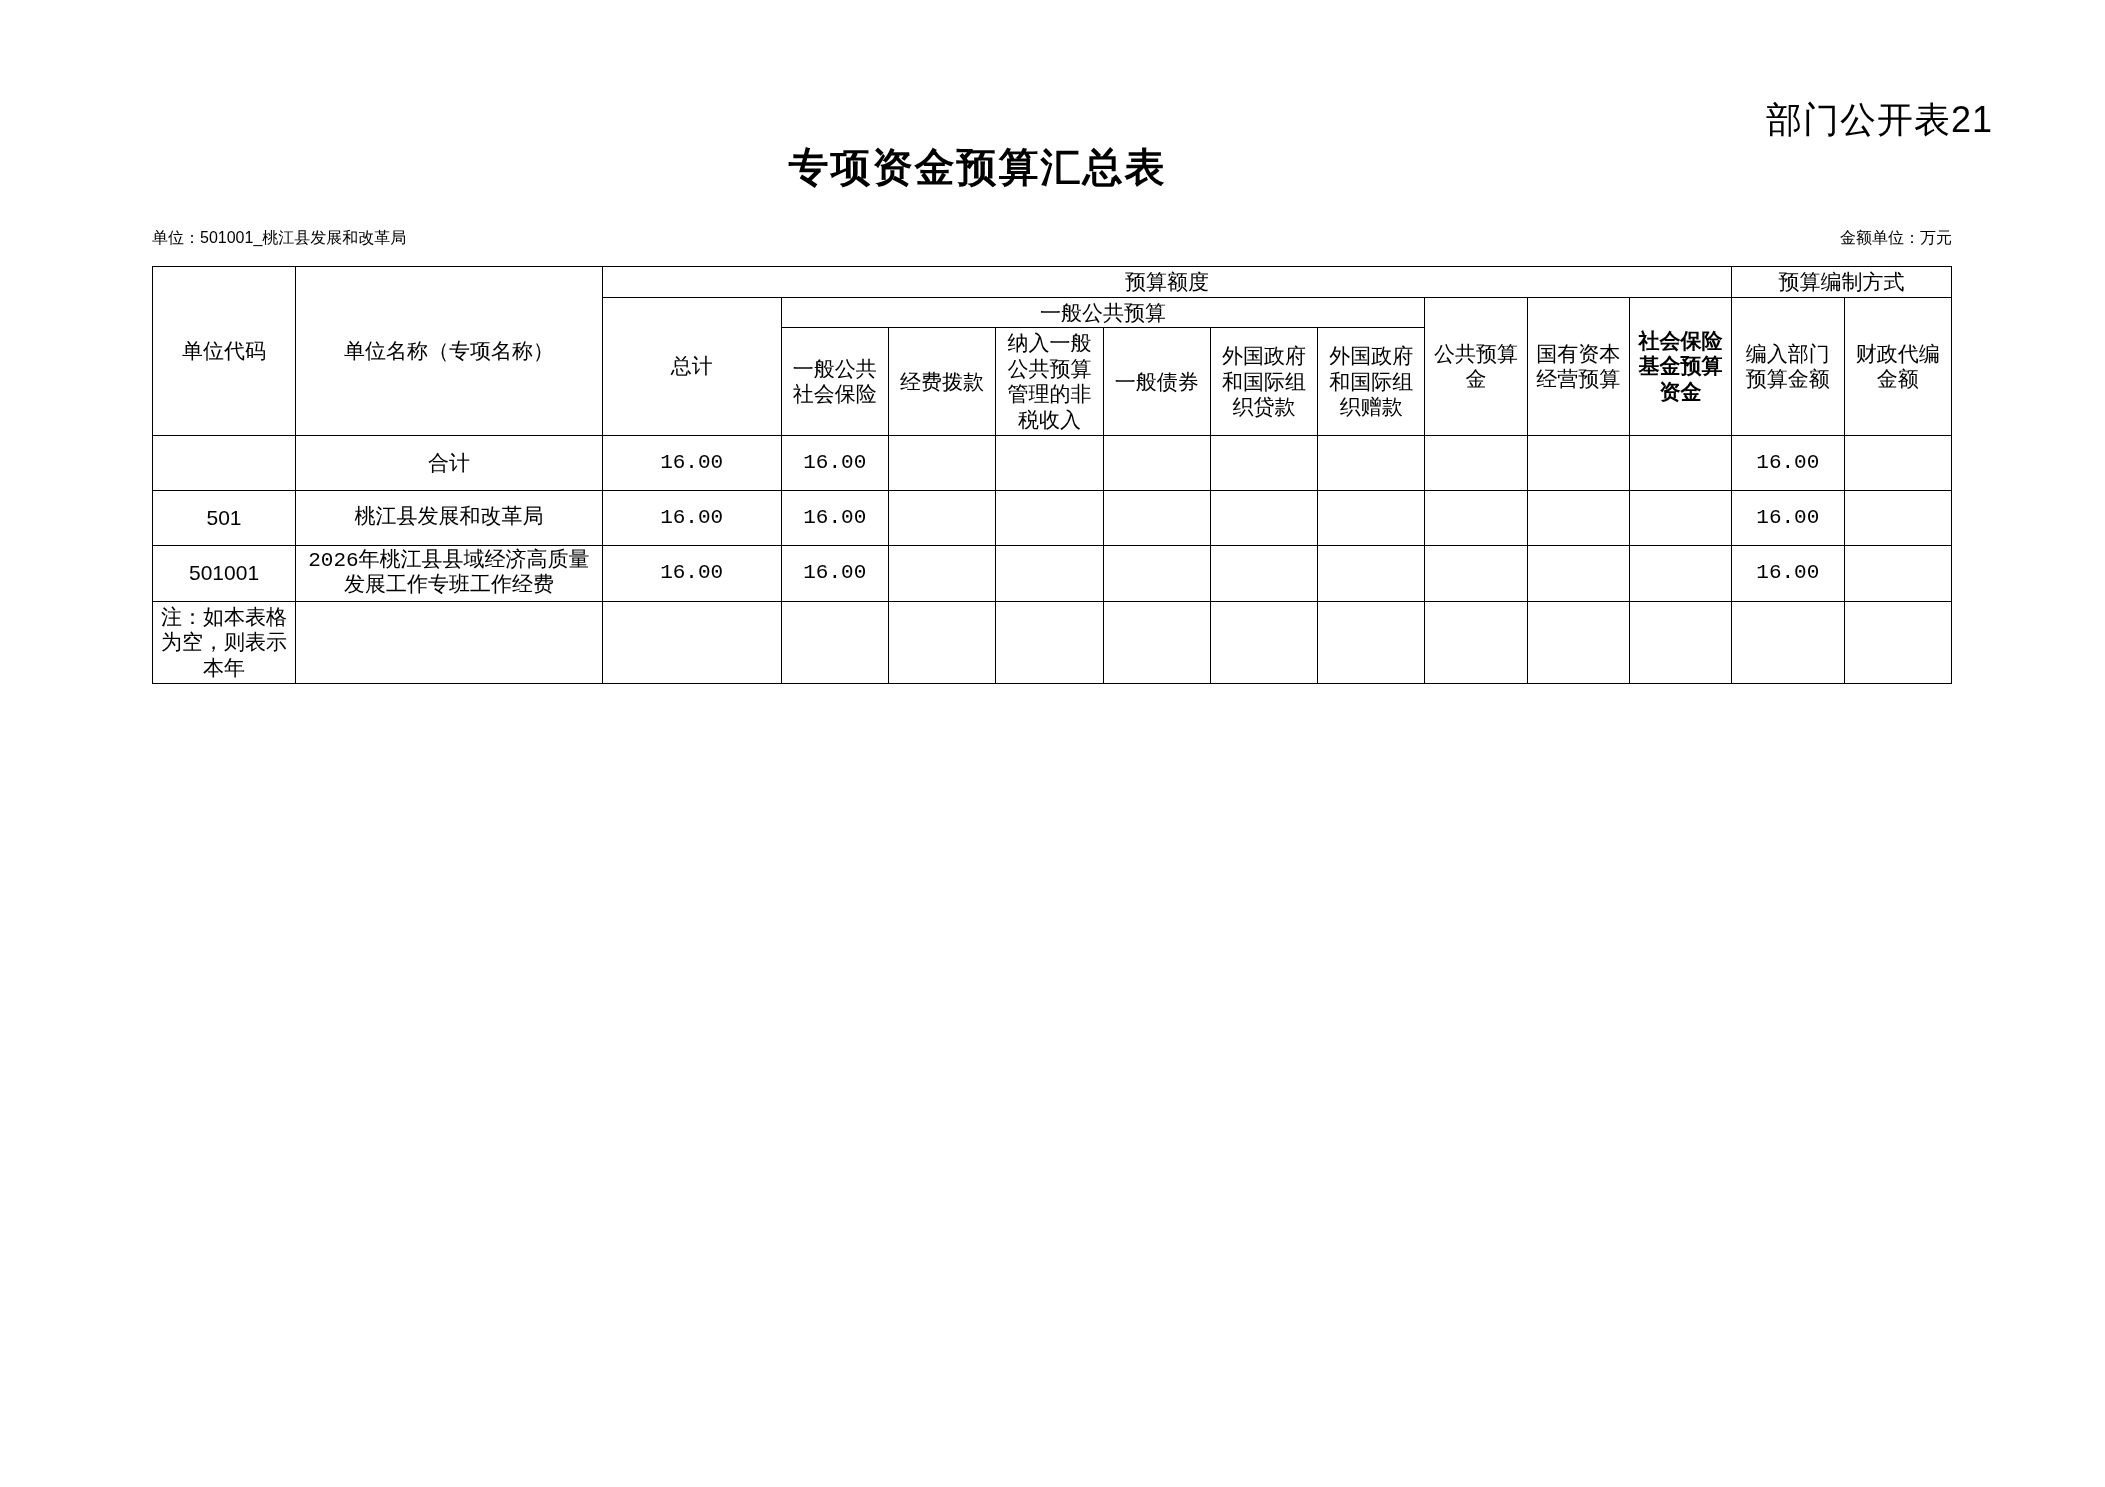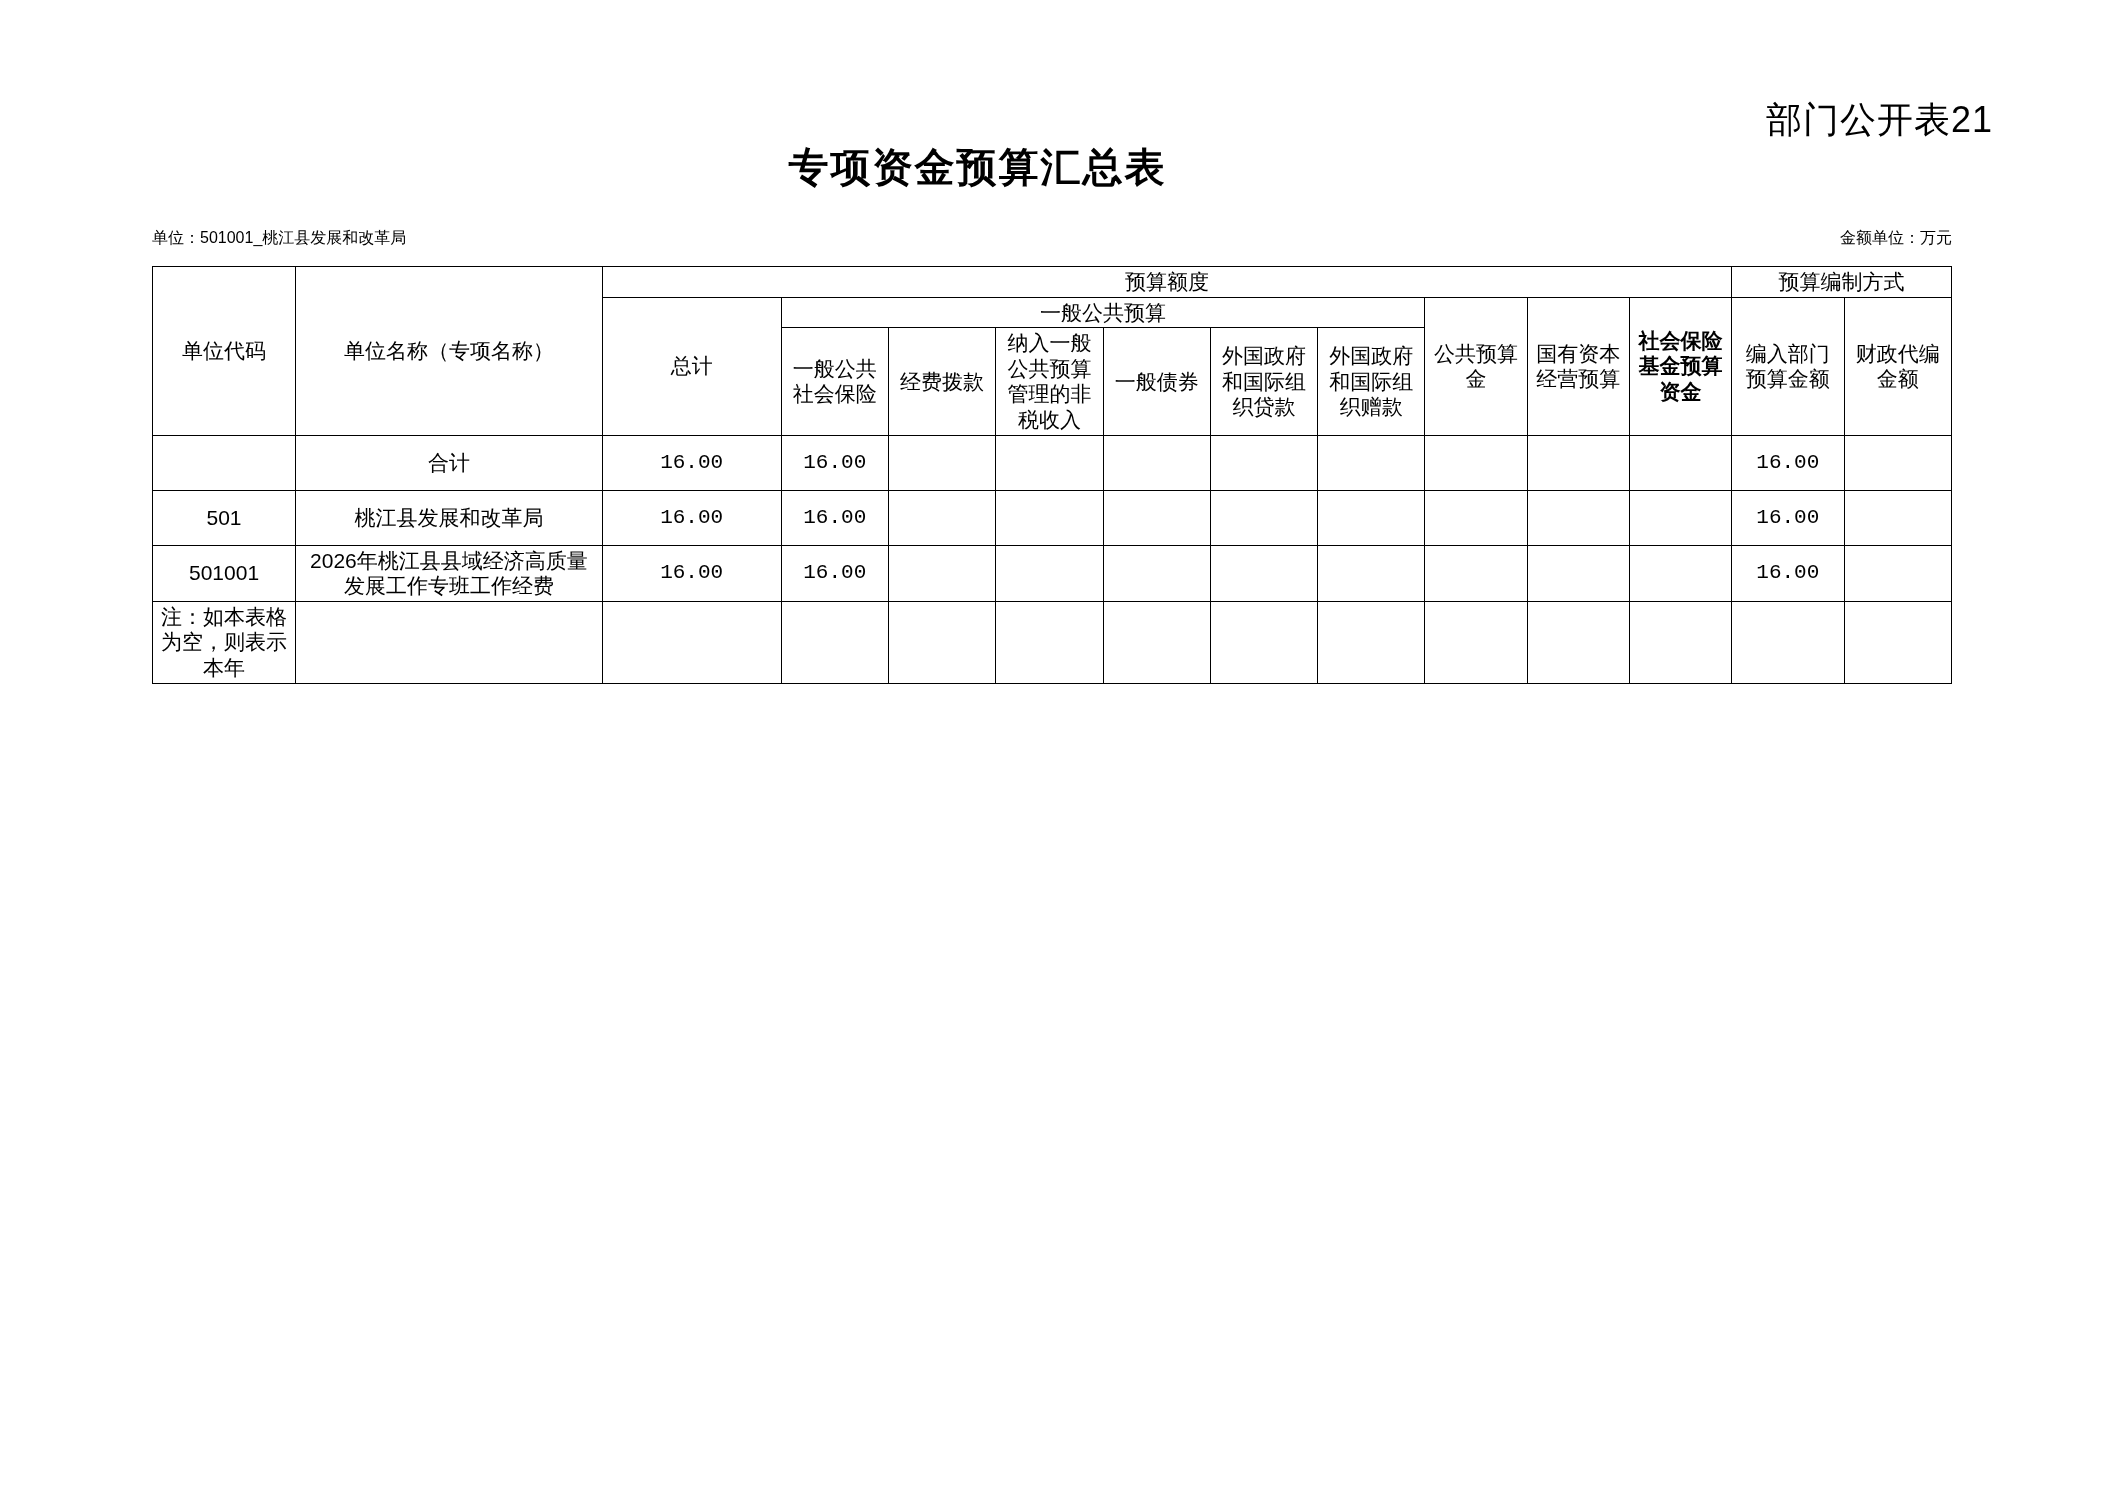--- a/index.html
+++ b/index.html
@@ -89,20 +89,21 @@
 
   td.num {
     text-align: right;
     padding-right: 10px;
     font-size: 22px;
     font-family: Liberation Mono, monospace;
   }
   td.name-left {
     text-align: left;
     padding-left: 8px;
+    font-family: Liberation Mono, monospace;
   }
   td.name-center {
     text-align: center;
   }
   td.code-left {
     text-align: left;
     padding-left: 8px;
   }
   tr.data-row td {
     height: 50px;

